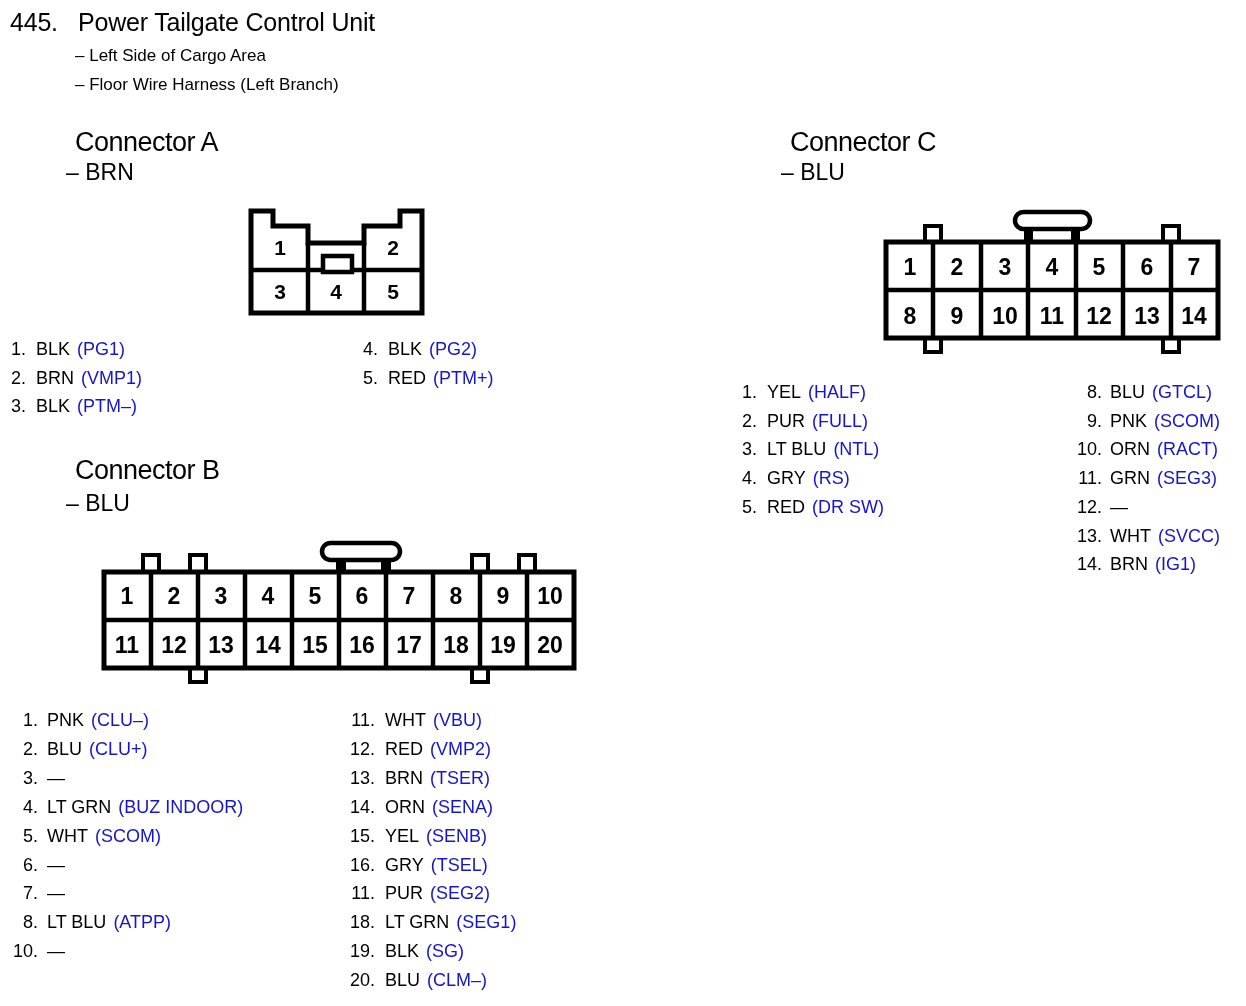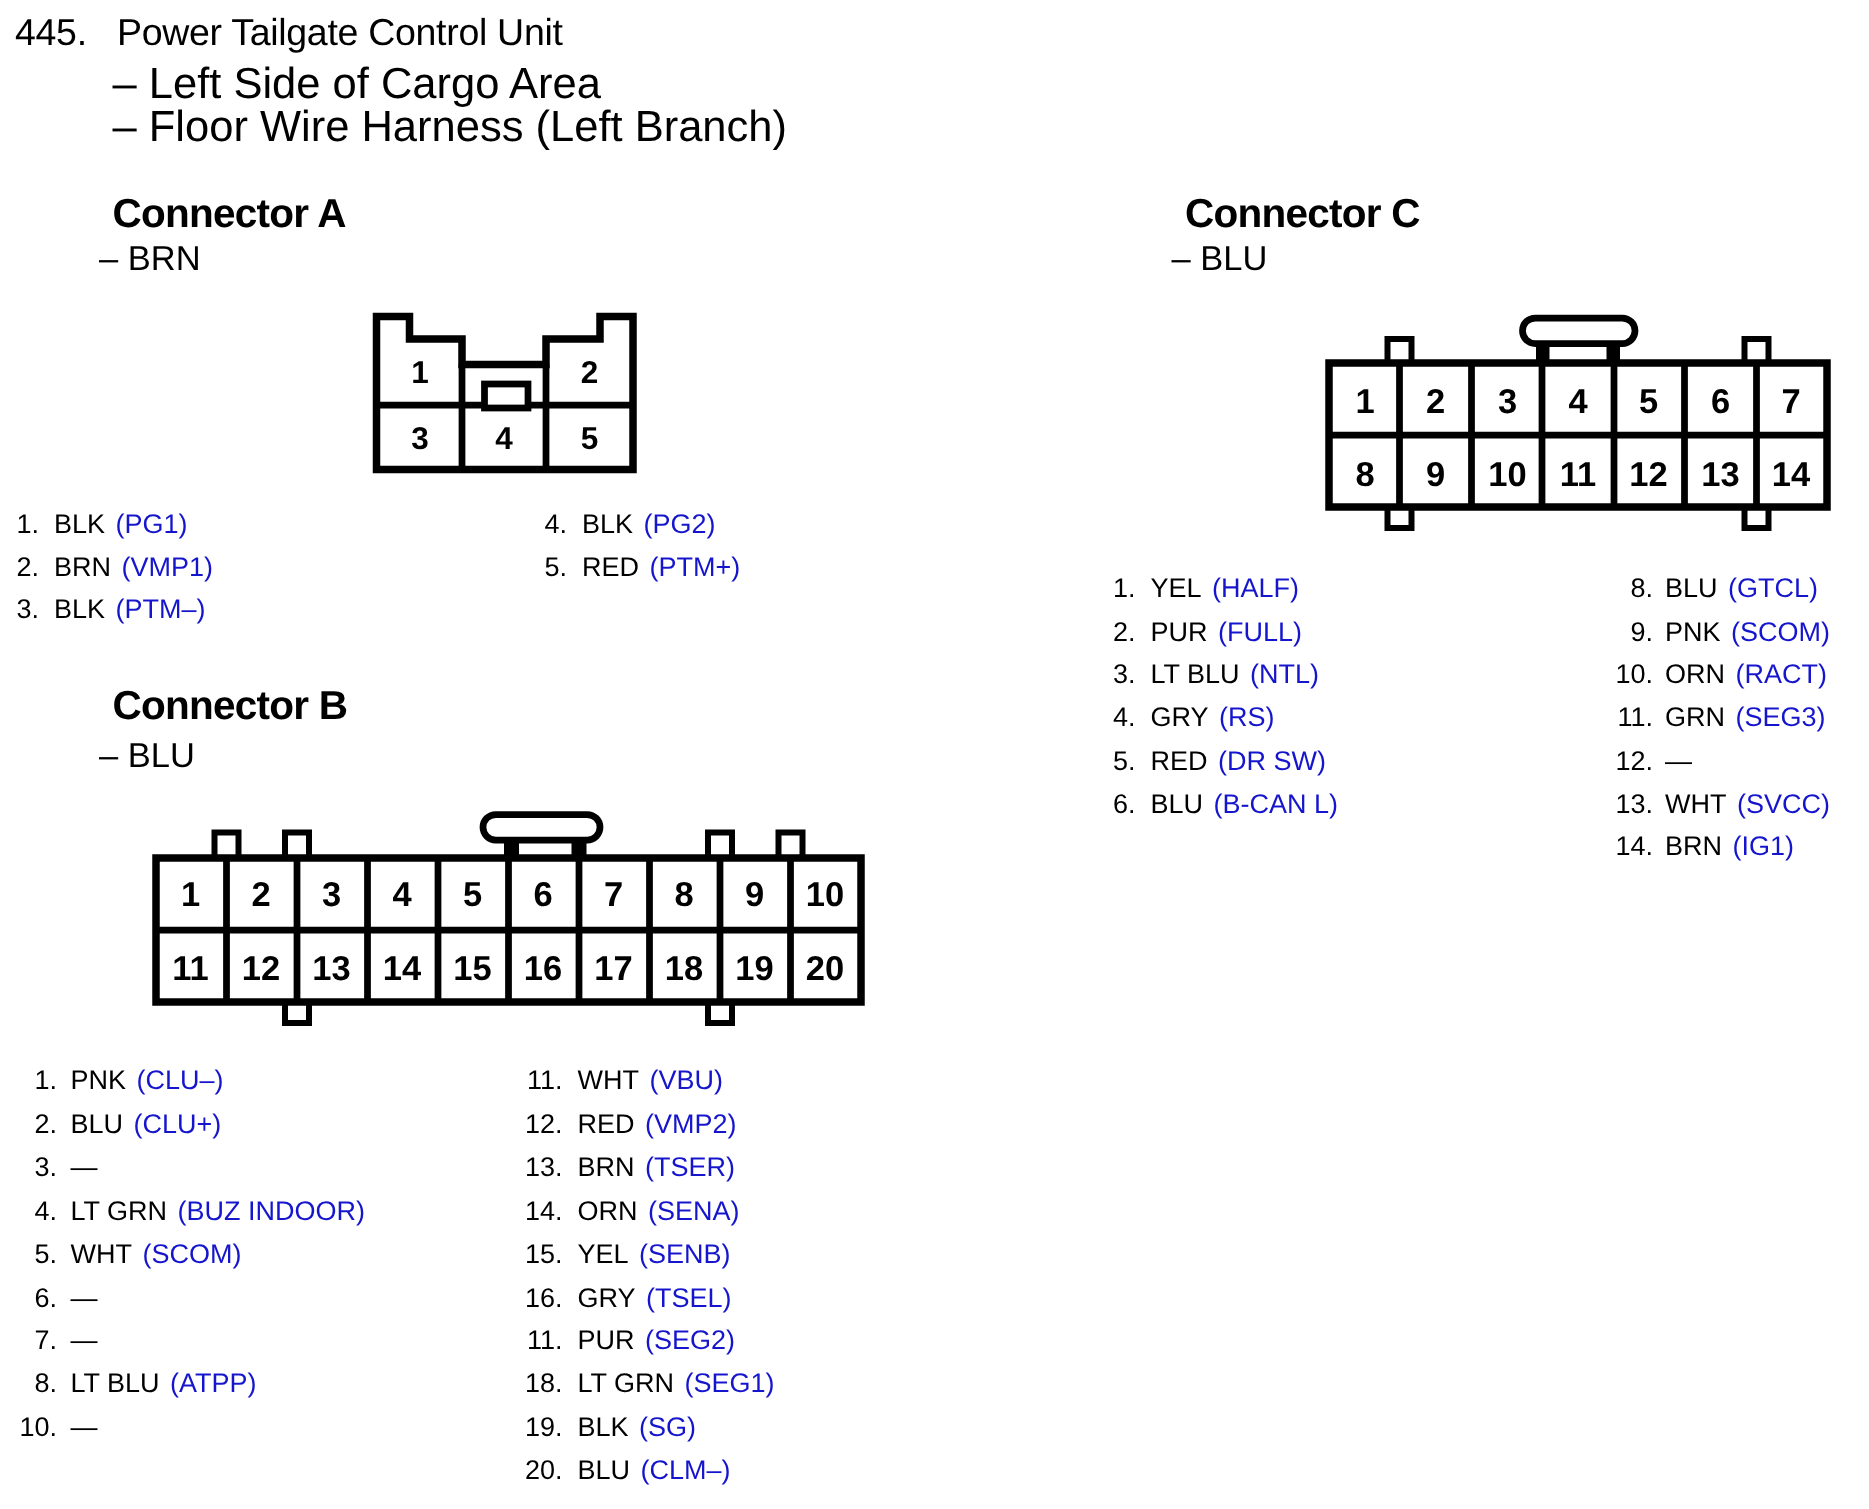--- a/index.html
+++ b/index.html
@@ -5,22 +5,22 @@
   html,body{margin:0;padding:0}
   body{
     width:1246px;height:1006px;position:relative;overflow:hidden;
     background:#ffffff;color:#000;
     font-family:"Liberation Sans",sans-serif;
     --blue:#1515cd;
   }
   .abs{position:absolute}
   .doc-title{font-weight:normal;font-size:25px;line-height:30px;letter-spacing:-0.2px;white-space:nowrap}
   .doc-num{display:inline-block;width:68px}
-  .locations{font-size:29px;line-height:28.5px;white-space:nowrap}
-  .conn-heading{font-weight:bold;font-size:27px;line-height:32px;letter-spacing:-0.5px;white-space:nowrap}
+  .locations{font-size:17px;line-height:28.5px;white-space:nowrap}
+  .conn-heading{font-weight:normal;font-size:27px;line-height:32px;letter-spacing:-0.5px;white-space:nowrap}
   .conn-color{font-size:23px;line-height:28px;white-space:nowrap}
 
   .pinlist{font-size:18px;white-space:nowrap}
   .pin-row{display:block}
   .list-a .pin-row{line-height:28.5px}
   .list-b .pin-row{line-height:28.9px}
   .list-c .pin-row{line-height:28.7px}
   .pin-num{display:inline-block;text-align:right;color:#000}
   .list-a-left  .pin-num{width:24px;margin-right:10px}
   .list-a-right .pin-num{width:26px;margin-right:10px}
@@ -153,21 +153,20 @@
     <div class="pin-row"><span class="pin-num">1.</span><span class="pin-wire">YEL</span><span class="pin-signal">(HALF)</span></div>
 
     <div class="pin-row"><span class="pin-num">2.</span><span class="pin-wire">PUR</span><span class="pin-signal">(FULL)</span></div>
 
     <div class="pin-row"><span class="pin-num">3.</span><span class="pin-wire">LT BLU</span><span class="pin-signal">(NTL)</span></div>
 
     <div class="pin-row"><span class="pin-num">4.</span><span class="pin-wire">GRY</span><span class="pin-signal">(RS)</span></div>
 
     <div class="pin-row"><span class="pin-num">5.</span><span class="pin-wire">RED</span><span class="pin-signal">(DR SW)</span></div>
 
-    <div class="pin-row"><span class="pin-num">6.</span><span class="pin-wire">BLU</span><span class="pin-signal">(B-CAN L)</span></div>
 
   </div>
 <div class="abs pinlist list-c list-c-right" style="left:1064px;top:378px">
 
     <div class="pin-row"><span class="pin-num">8.</span><span class="pin-wire">BLU</span><span class="pin-signal">(GTCL)</span></div>
 
     <div class="pin-row"><span class="pin-num">9.</span><span class="pin-wire">PNK</span><span class="pin-signal">(SCOM)</span></div>
 
     <div class="pin-row"><span class="pin-num">10.</span><span class="pin-wire">ORN</span><span class="pin-signal">(RACT)</span></div>
 

